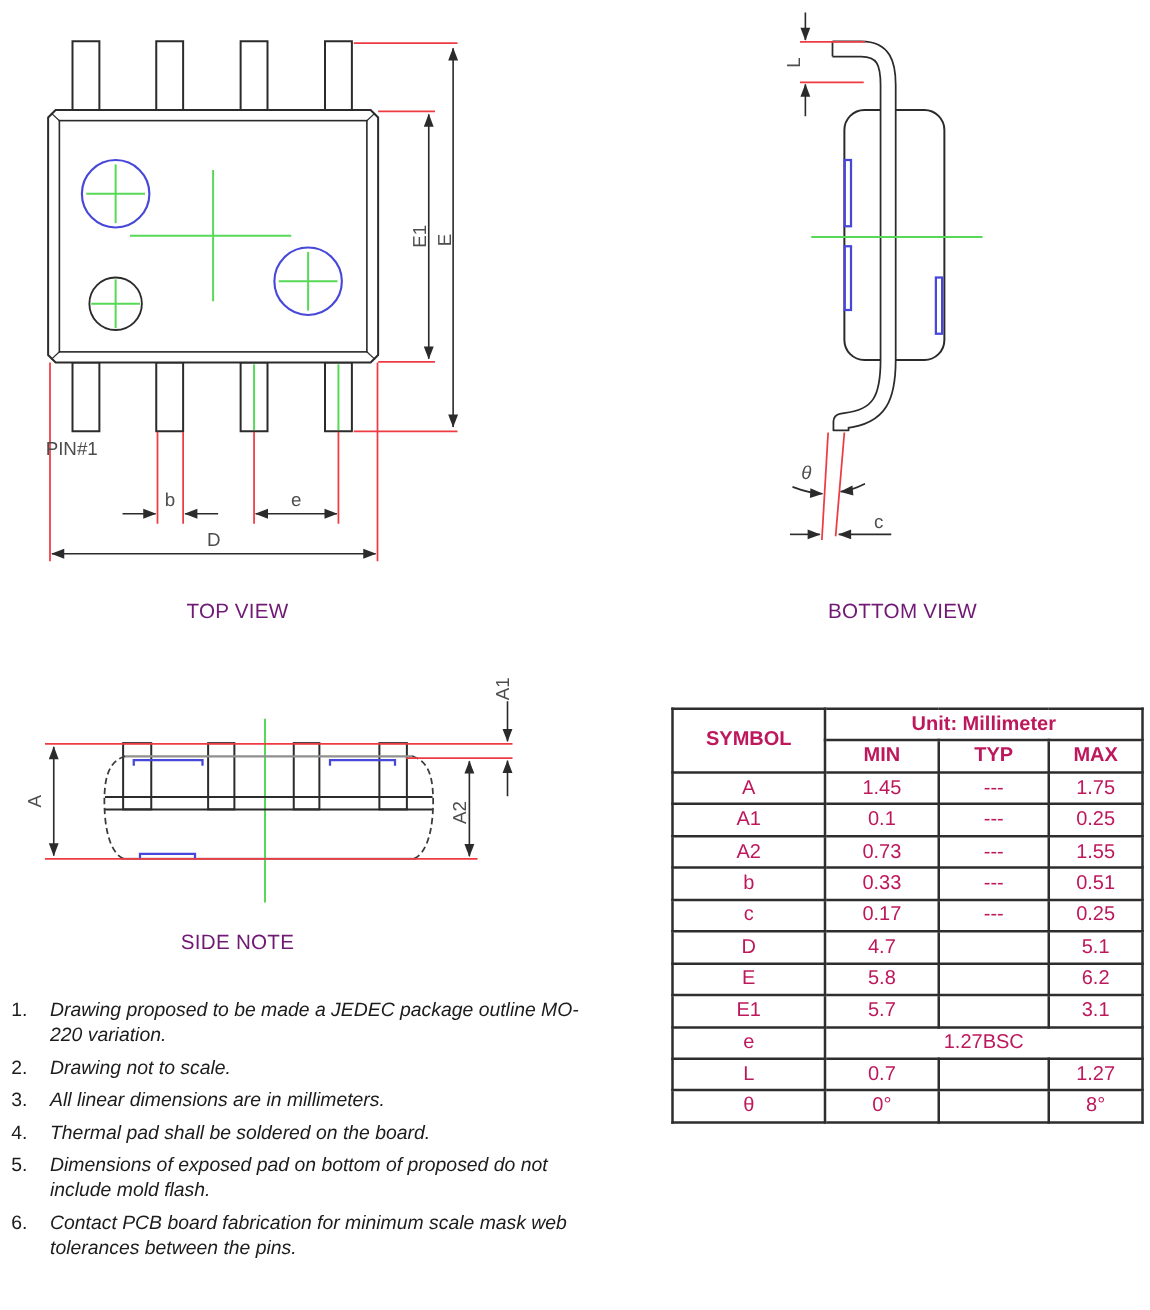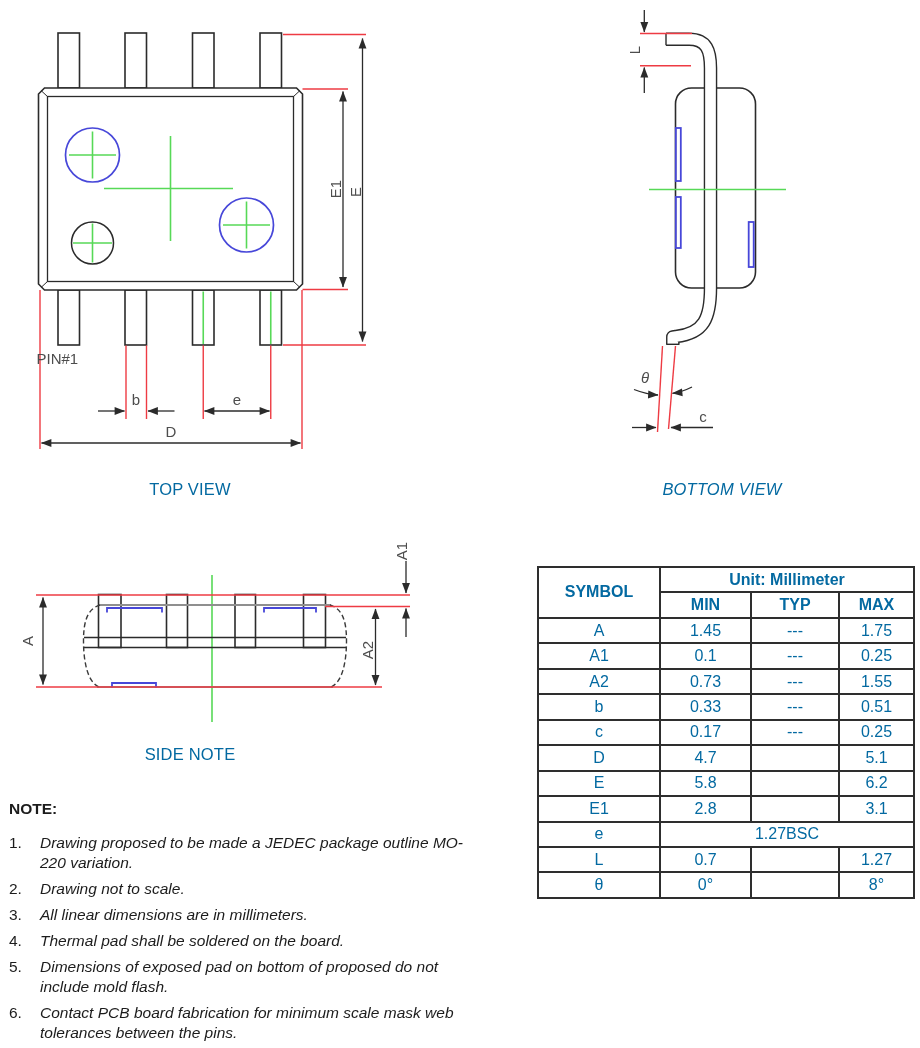--- a/index.html
+++ b/index.html
@@ -1,24 +1,24 @@
 <!DOCTYPE html>
 <html><head>
 <meta charset="utf-8">
 <style>
   html,body{margin:0;padding:0;background:#ffffff;}
   #page{position:relative;width:920px;height:1048px;background:#fff;overflow:hidden;
         font-family:"Liberation Sans",sans-serif;}
   svg{position:absolute;overflow:visible;}
   svg text{font-family:"Liberation Sans",sans-serif;font-size:15px;fill:#4d4d4d;}
-  .caption{position:absolute;font-size:16.5px;color:#0369a1;text-align:center;letter-spacing:.2px;}
+  .caption{position:absolute;font-size:16.5px;color:#701a75;text-align:center;letter-spacing:.2px;}
 
   
   #dim-table{position:absolute;left:537px;top:566px;border-collapse:collapse;table-layout:fixed;
-             width:376px;height:333px;font-size:16px;color:#0369a1;}
+             width:376px;height:333px;font-size:16px;color:#be185d;}
   #dim-table td{border:2px solid #2e2e2e;text-align:center;vertical-align:middle;padding:0;}
   #dim-table tr{height:25.4px;}
   #dim-table .th{font-weight:bold;}
 
   
   .notes{position:absolute;left:9px;top:799px;width:458px;font-size:15.5px;line-height:20px;color:#1c1c1c;}
   .notes-heading{font-weight:bold;margin:0 0 14px 0;}
   .note-item{display:flex;margin-bottom:6px;}
   .note-num{width:31px;flex:none;}
   .note-text{flex:1;font-style:italic;}
@@ -142,21 +142,21 @@
       <path d="M 634,389.5 Q 647,394.5 658,395" marker-end="url(#aB)"></path>
       <path d="M 692,387 Q 681,392.5 672.5,393.3" marker-end="url(#aB)"></path>
       <line x1="632" y1="427.5" x2="656" y2="427.5" marker-end="url(#aB)"></line>
       <line x1="713" y1="427.5" x2="671" y2="427.5" marker-end="url(#aB)"></line>
     </g>
 
     <text x="640" y="50" text-anchor="middle" transform="rotate(-90 640 50)">L</text>
     <text x="645" y="383" text-anchor="middle" font-style="italic" font-size="16">θ</text>
     <text x="703" y="422" text-anchor="middle">c</text>
   </svg>
-  <div class="caption" style="left:647px;top:480px;width:150px;font-style:italic;">BOTTOM VIEW</div>
+  <div class="caption" style="left:647px;top:480px;width:150px;">BOTTOM VIEW</div>
 
   <svg width="440" height="250" viewBox="0 520 440 250" style="left:0;top:520px;">
     <defs>
       <marker id="aS" viewBox="0 0 10 10" refX="9.5" refY="5" markerWidth="10" markerHeight="8" orient="auto-start-reverse">
         <path d="M0,1.2 L10,5 L0,8.8 Z" fill="#2b2b2b"></path>
       </marker>
     </defs>
 
     <line x1="212" y1="575" x2="212" y2="722" stroke="#57d957" stroke-width="1.6"></line>
 
@@ -255,21 +255,21 @@
       <td>5.1</td>
     </tr>
     <tr>
       <td>E</td>
       <td>5.8</td>
       <td></td>
       <td>6.2</td>
     </tr>
     <tr>
       <td>E1</td>
-      <td>2.8</td>
+      <td>5.7</td>
       <td></td>
       <td>3.1</td>
     </tr>
     <tr>
       <td>e</td>
       <td colspan="3">1.27BSC</td>
     </tr>
     <tr>
       <td>L</td>
       <td>0.7</td>
@@ -279,21 +279,20 @@
     <tr>
       <td>θ</td>
       <td>0°</td>
       <td></td>
       <td>8°</td>
     </tr>
   </tbody>
     </table>
 
   <div class="notes">
-    <div class="notes-heading">NOTE:</div>
     <div class="note-item">
       <span class="note-num">1.</span>
       <span class="note-text">Drawing proposed to be made a JEDEC package outline MO-220 variation.</span>
     </div>
     <div class="note-item">
       <span class="note-num">2.</span>
       <span class="note-text">Drawing not to scale.</span>
     </div>
     <div class="note-item">
       <span class="note-num">3.</span>

